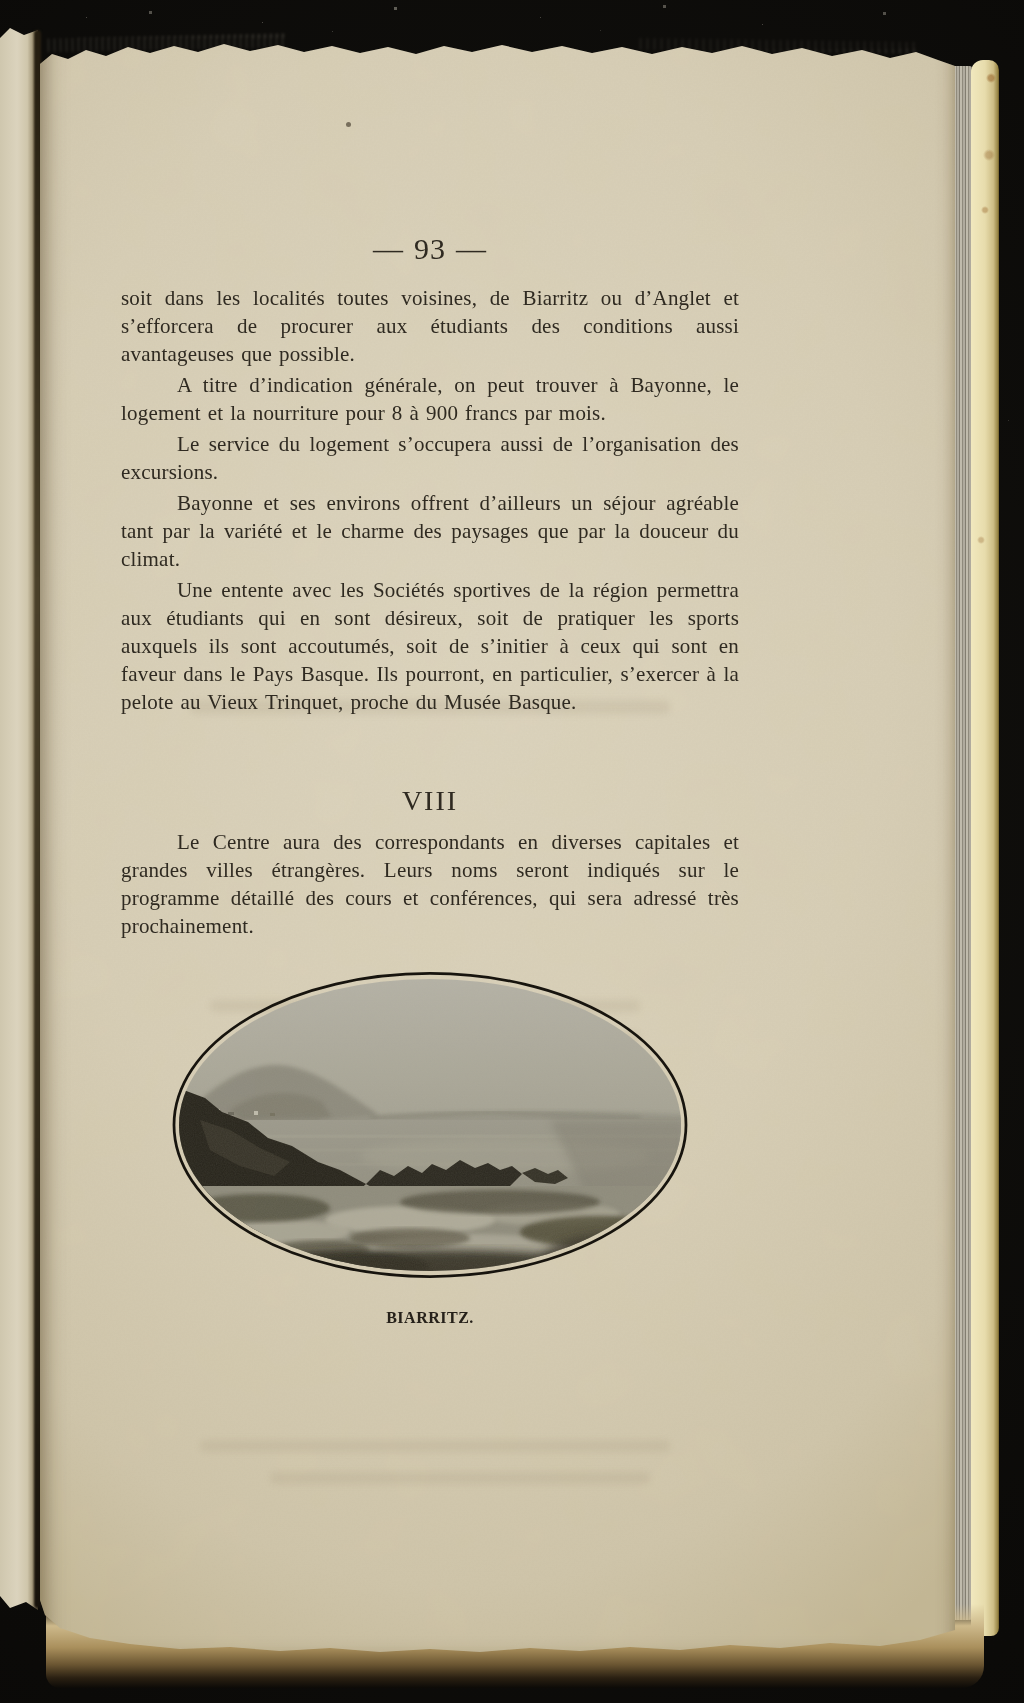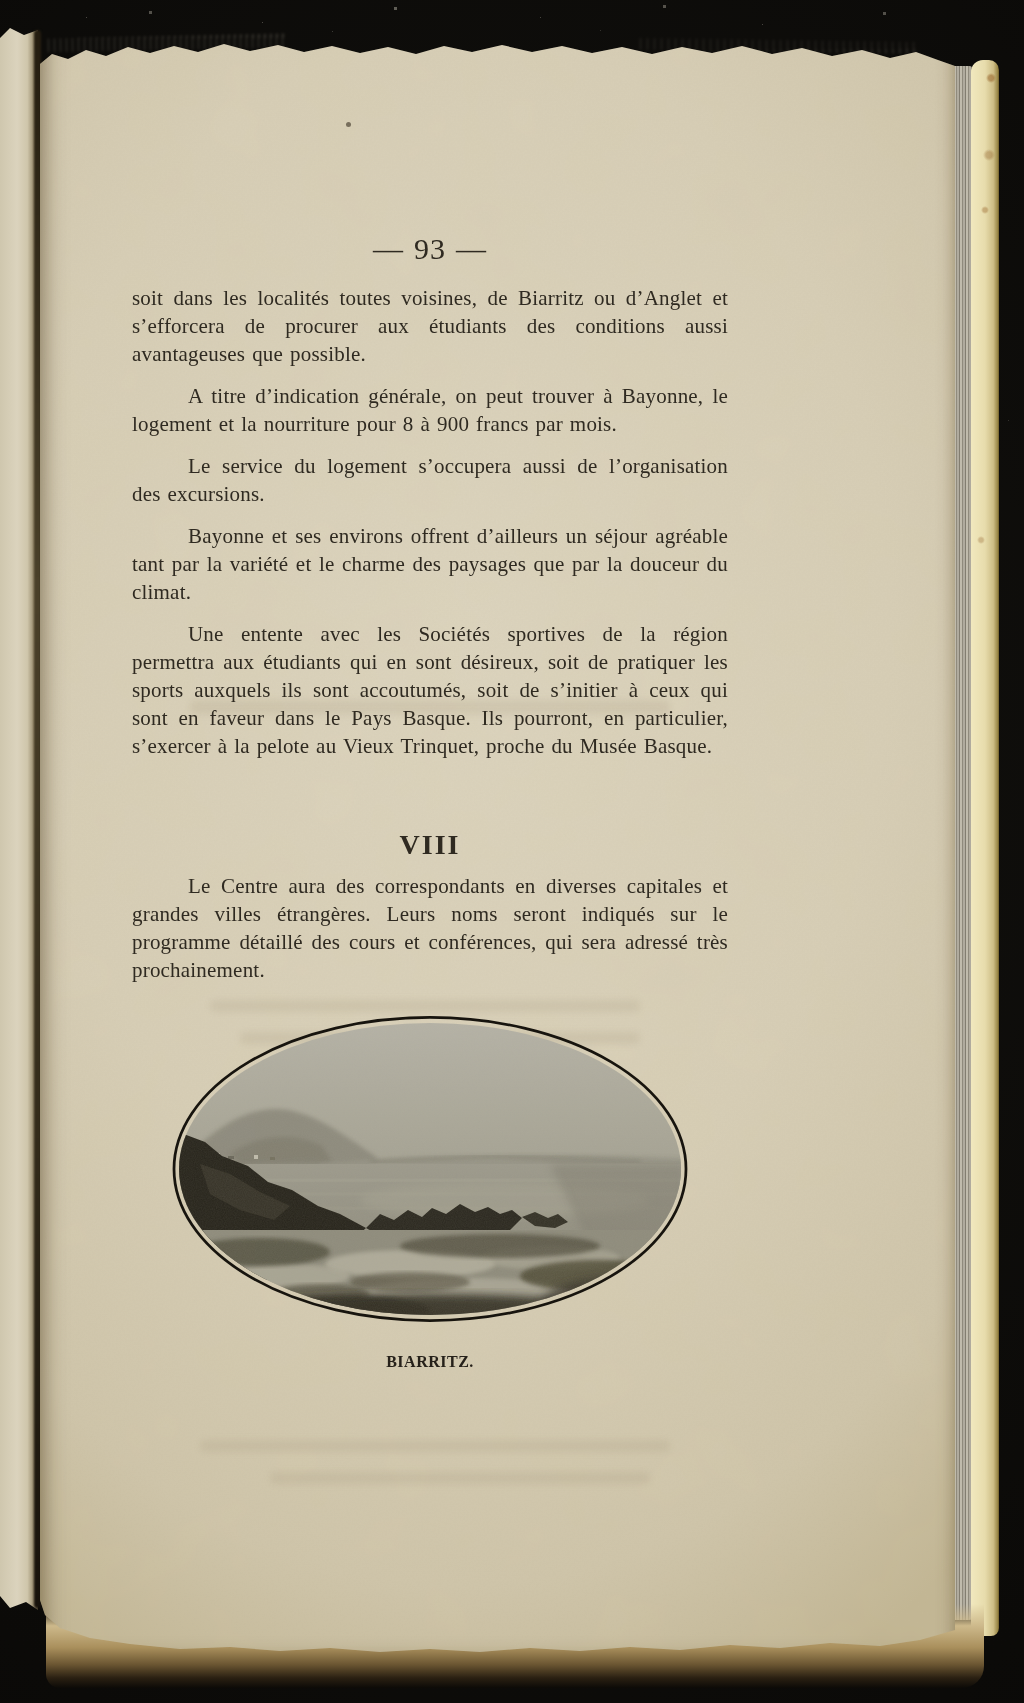--- a/index.html
+++ b/index.html
@@ -56,25 +56,25 @@
   .pagenoise{left:0;top:0;z-index:1;pointer-events:none;}
   .st{position:absolute;background:rgba(146,134,106,.14);filter:blur(3px);border-radius:6px;z-index:1;}
   .fleck{left:306px;top:122px;width:5px;height:5px;border-radius:50%;background:#5f5646;opacity:.8;z-index:2;}
   
   .textcol{
     left:78px;top:236px;width:624px;z-index:2;
     color:#2f2a21;font-size:21px;line-height:28px;
     text-align:justify;word-spacing:1.5px;letter-spacing:.2px;
   }
   .pageno{text-align:center;font-size:30px;line-height:26px;letter-spacing:1px;}
-  .textcol p{margin:14px;text-indent:56px;}
+  .textcol p{margin:3px;text-indent:56px;}
   .textcol p.continues{text-indent:0;margin-top:22px;}
   .textcol p.gap-lg{margin-top:20px;}
   .textcol p.gap-sm{margin-top:10px;}
-  .sec-num{margin:68px 0 0;text-align:center;font-size:28px;line-height:34px;letter-spacing:2px;font-weight:700;}
+  .sec-num{margin:68px 0 0;text-align:center;font-size:28px;line-height:34px;letter-spacing:2px;font-weight:400;}
   .sec-title{margin:10px 0 0;text-align:center;font-size:31px;line-height:42px;font-weight:400;letter-spacing:.5px;}
   figure{margin:30px 0 0;text-align:center;}
   .photo-wrap{width:520px;height:310px;margin:0 auto;position:relative;}
   figcaption{margin-top:24px;font-size:16px;font-weight:700;letter-spacing:.5px;color:#26211a;}
   
   .dust{left:0;top:0;width:1px;height:1px;z-index:6;background:transparent;
     box-shadow:150px 12px 0 1px rgba(215,210,195,.35),262px 22px 0 0 rgba(215,210,195,.3),
       395px 8px 0 1px rgba(220,214,198,.4),540px 17px 0 0 rgba(210,205,190,.3),
       664px 6px 0 1px rgba(220,214,198,.35),762px 24px 0 0 rgba(205,200,185,.3),
       884px 13px 0 1px rgba(215,210,195,.35),988px 150px 0 0 rgba(200,195,180,.25),

